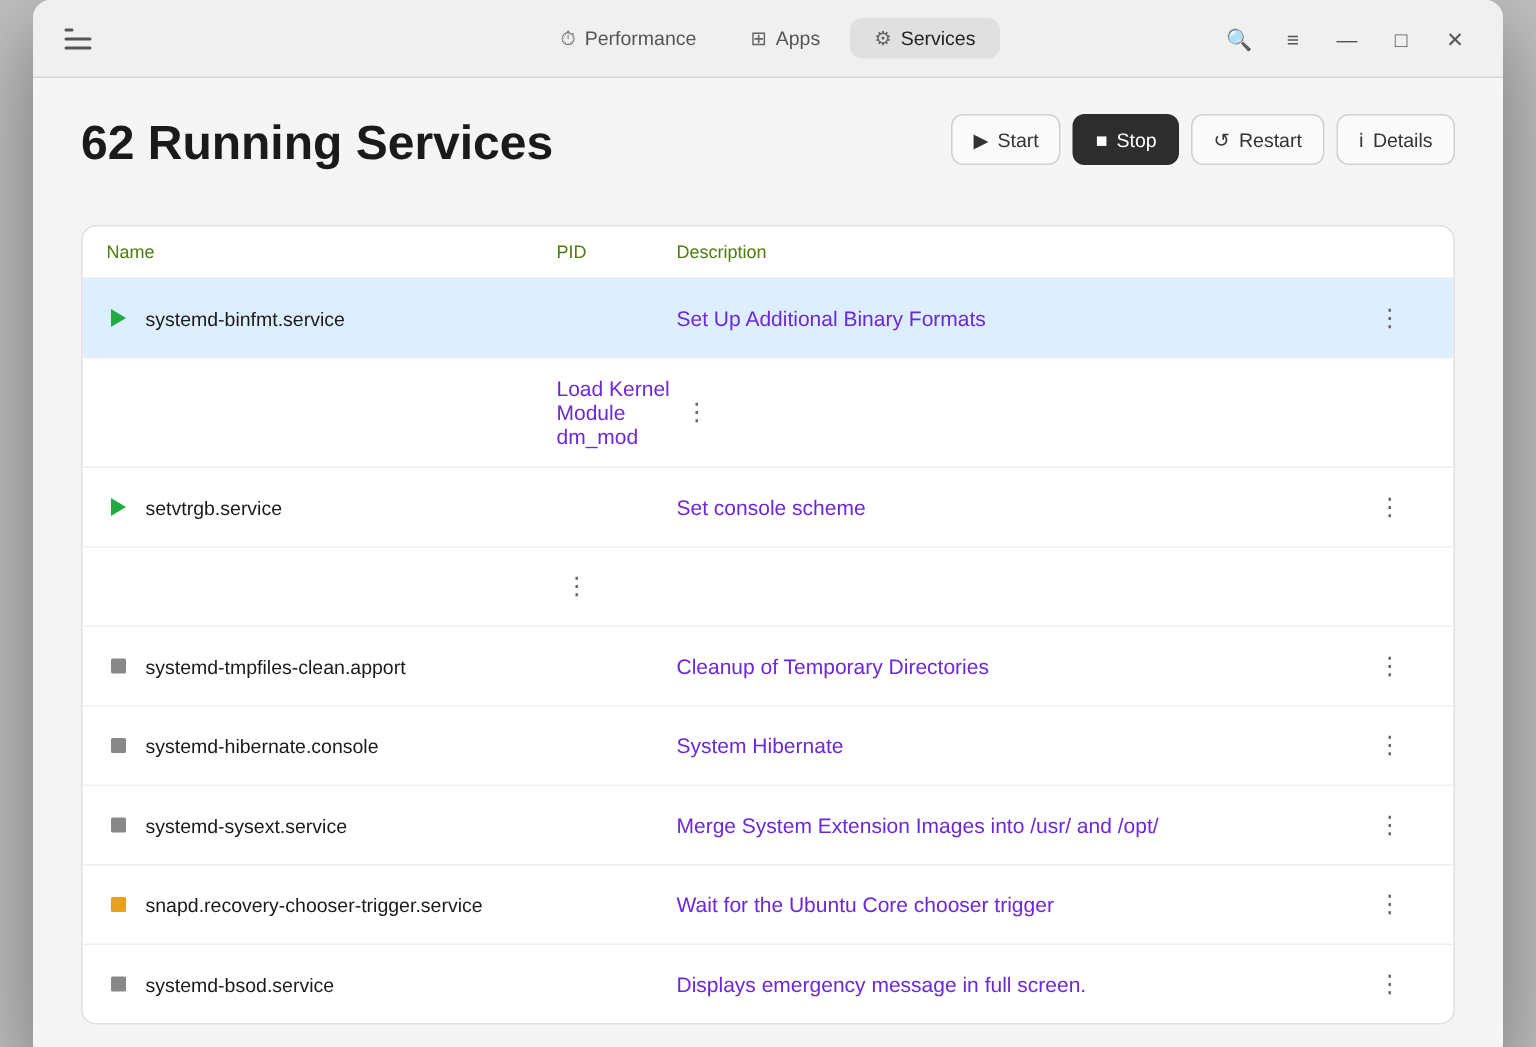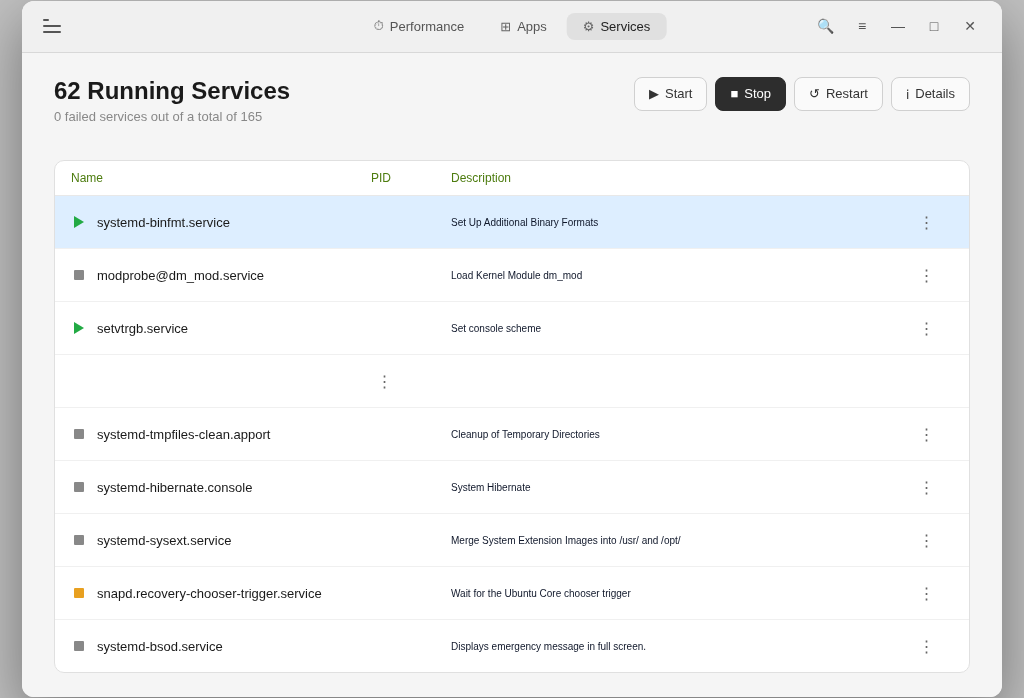--- a/index.html
+++ b/index.html
@@ -121,21 +121,21 @@
     .content {
       padding: 24px 32px;
       background: #f5f5f5;
     }
 
     .page-header {
       margin-bottom: 20px;
     }
 
     .page-title {
-      font-size: 24px;
+      font-size: 32px;
       font-weight: 700;
       color: #1a1a1a;
       line-height: 1.2;
     }
 
     .page-subtitle {
       font-size: 13px;
       color: #888;
       margin-top: 4px;
     }
@@ -230,22 +230,22 @@
     .status-icon.waiting {
       color: #e8a020;
       font-size: 14px;
     }
 
     .service-name {
       color: #1a1a1a;
     }
 
     .service-desc {
-      color: #0f172a;
-      font-size: 10px;
+      color: #6d28d9;
+      font-size: 14px;
     }
 
     .pid-cell {
       color: #666;
       font-size: 13px;
     }
 
     .more-btn {
       width: 28px;
       height: 28px;
@@ -319,21 +319,20 @@
       <button class="titlebar-btn">—</button>
       <button class="titlebar-btn">□</button>
       <button class="titlebar-btn close">✕</button>
     </div>
   </div>
 
   <div class="content">
     <div style="display:flex; justify-content:space-between; align-items:flex-start; margin-bottom:16px;">
       <div class="page-header">
         <h1 class="page-title">62 Running Services</h1>
-        <p class="page-subtitle">0 failed services out of a total of 165</p>
       </div>
       <div class="toolbar">
         <button class="toolbar-btn">
           <span>▶</span>
           <span>Start</span>
         </button>
         <button class="toolbar-btn stop">
           <span>■</span>
           <span>Stop</span>
         </button>
@@ -362,26 +361,20 @@
             <div class="triangle-right"></div>
           </div>
           <span class="service-name">systemd-binfmt.service</span>
         </div>
         <span class="pid-cell"></span>
         <span class="service-desc">Set Up Additional Binary Formats</span>
         <button class="more-btn">⋮</button>
       </div>
 
       <div class="table-row">
-        <div class="service-name-cell">
-          <div class="status-icon stopped">
-            <div class="square-stop"></div>
-          </div>
-          <span class="service-name">modprobe@dm_mod.service</span>
-        </div>
         <span class="pid-cell"></span>
         <span class="service-desc">Load Kernel Module dm_mod</span>
         <button class="more-btn">⋮</button>
       </div>
 
       <div class="table-row">
         <div class="service-name-cell">
           <div class="status-icon running">
             <div class="triangle-right"></div>
           </div>

